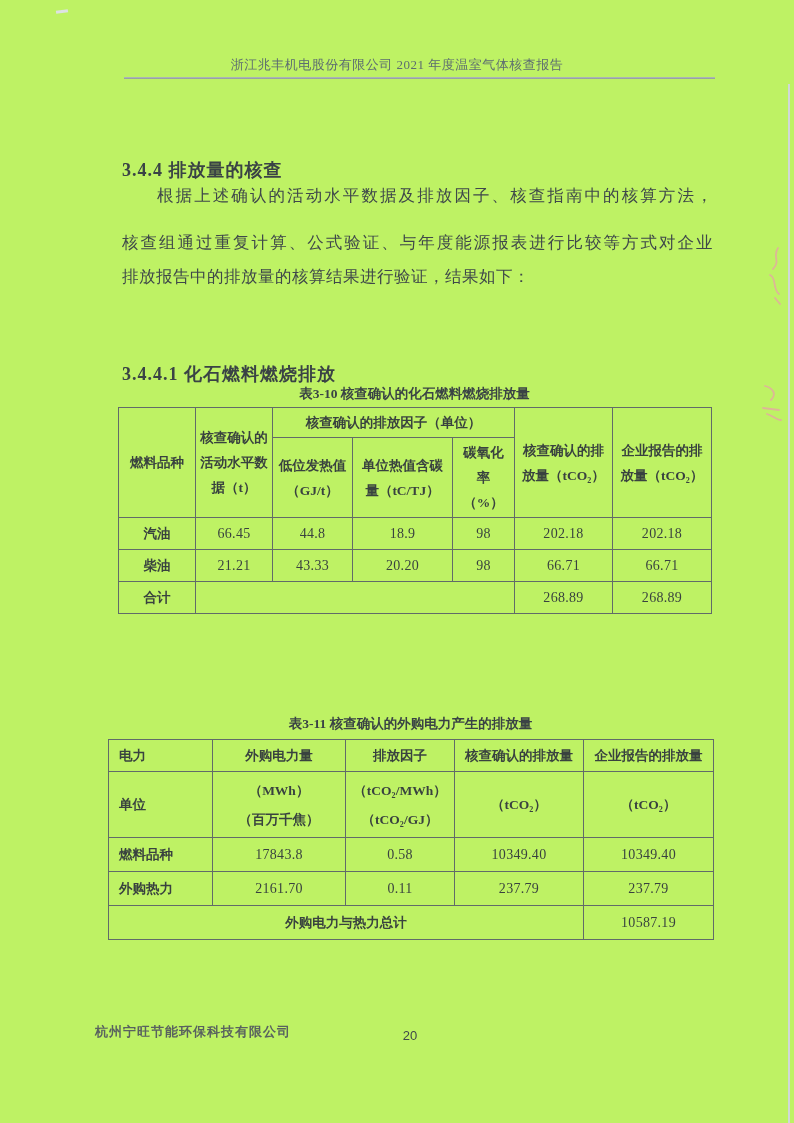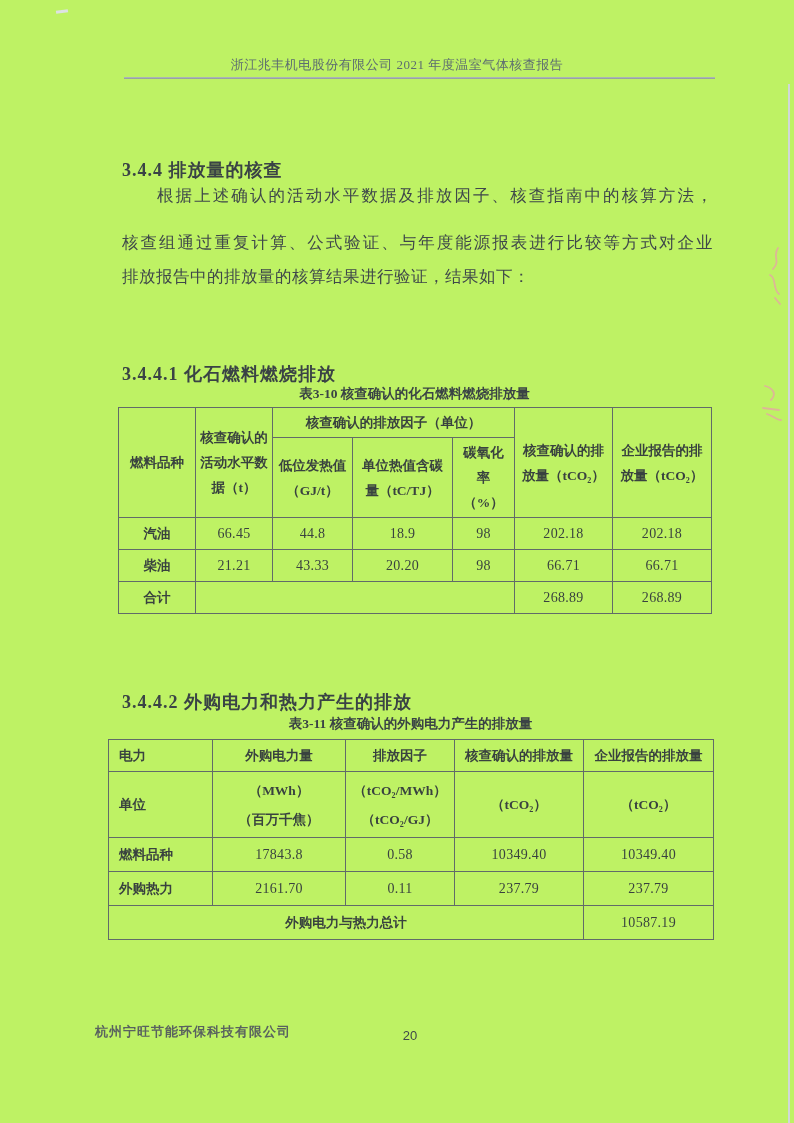--- a/index.html
+++ b/index.html
@@ -154,21 +154,20 @@
     </tr>
     <tr class="r-d10">
       <td class="hd">合计</td>
       <td colspan="4"></td>
       <td class="num">268.89</td>
       <td class="num">268.89</td>
     </tr>
   </tbody>
     </table>
 
-  <div class="h2 sub2">3.4.4.2 外购电力和热力产生的排放</div>
 
   <div class="tbl-caption cap11">表3-11 核查确认的外购电力产生的排放量</div>
 
   <table class="t11">
     <colgroup>
       <col style="width:104px">
         <col style="width:133px">
         <col style="width:109px">
       <col style="width:129px">
         <col style="width:130px">

